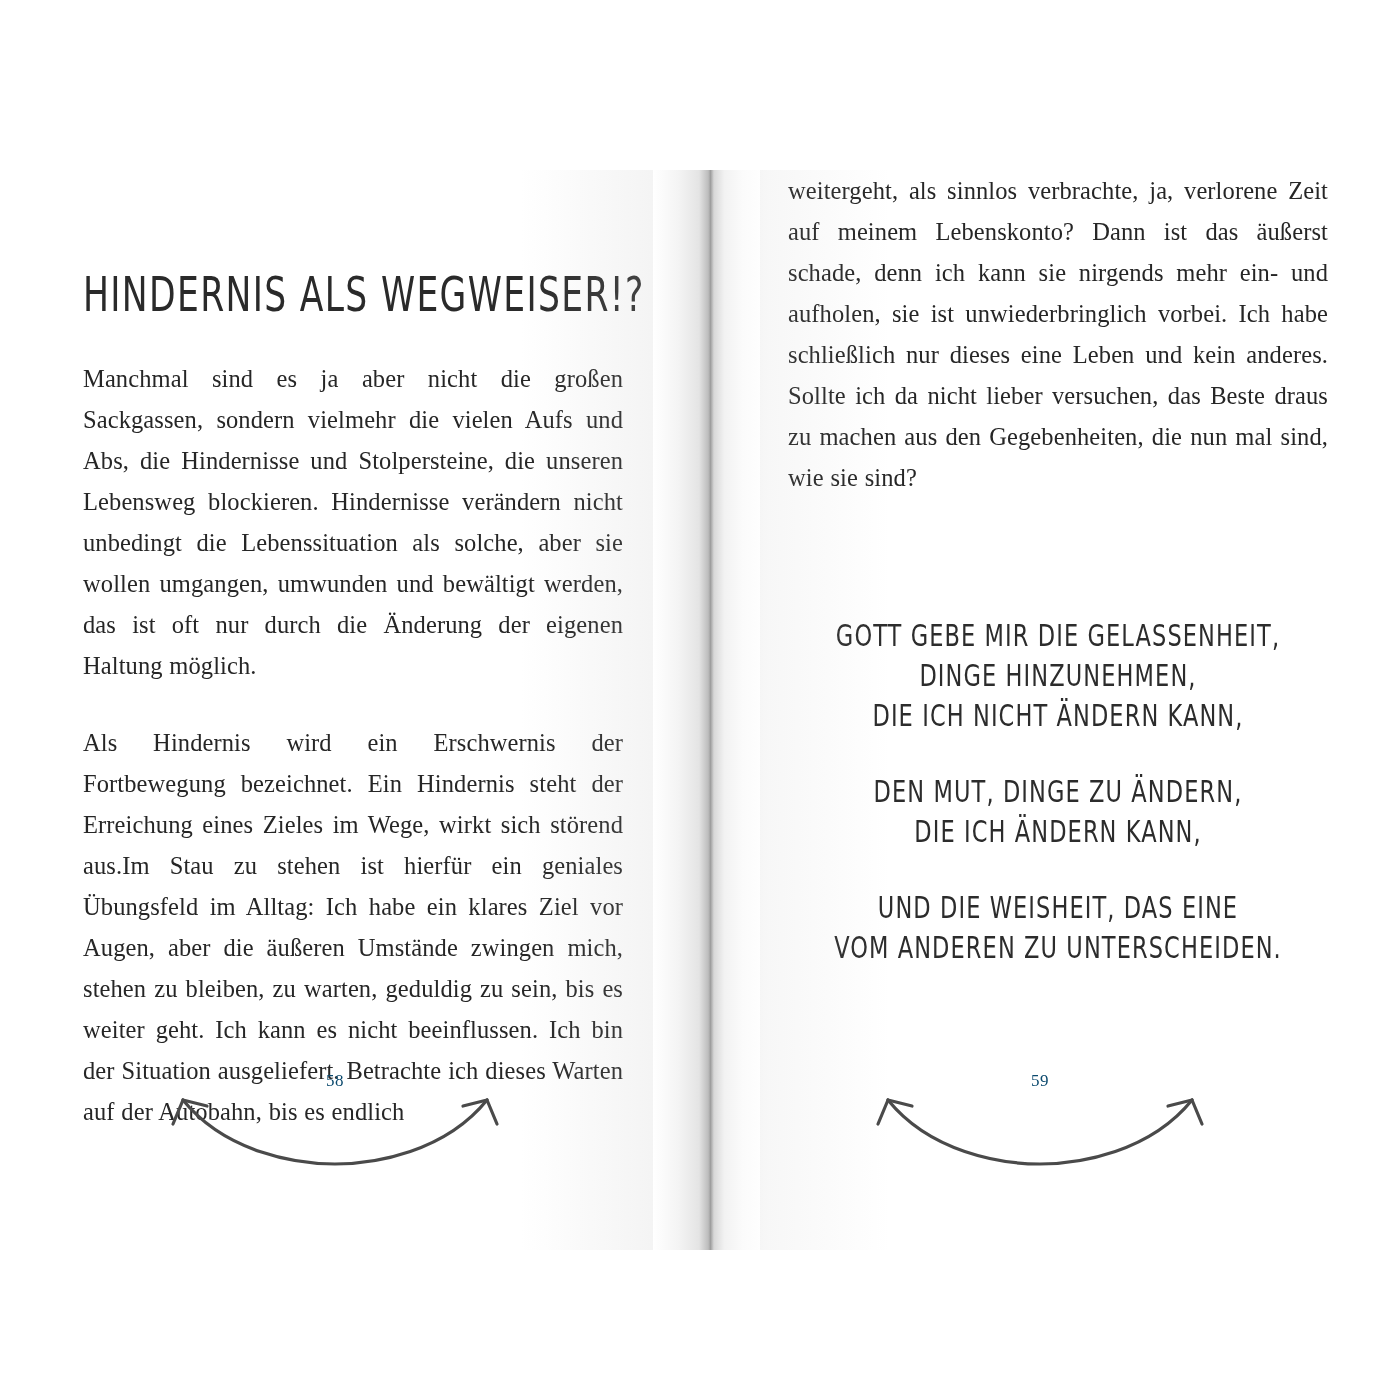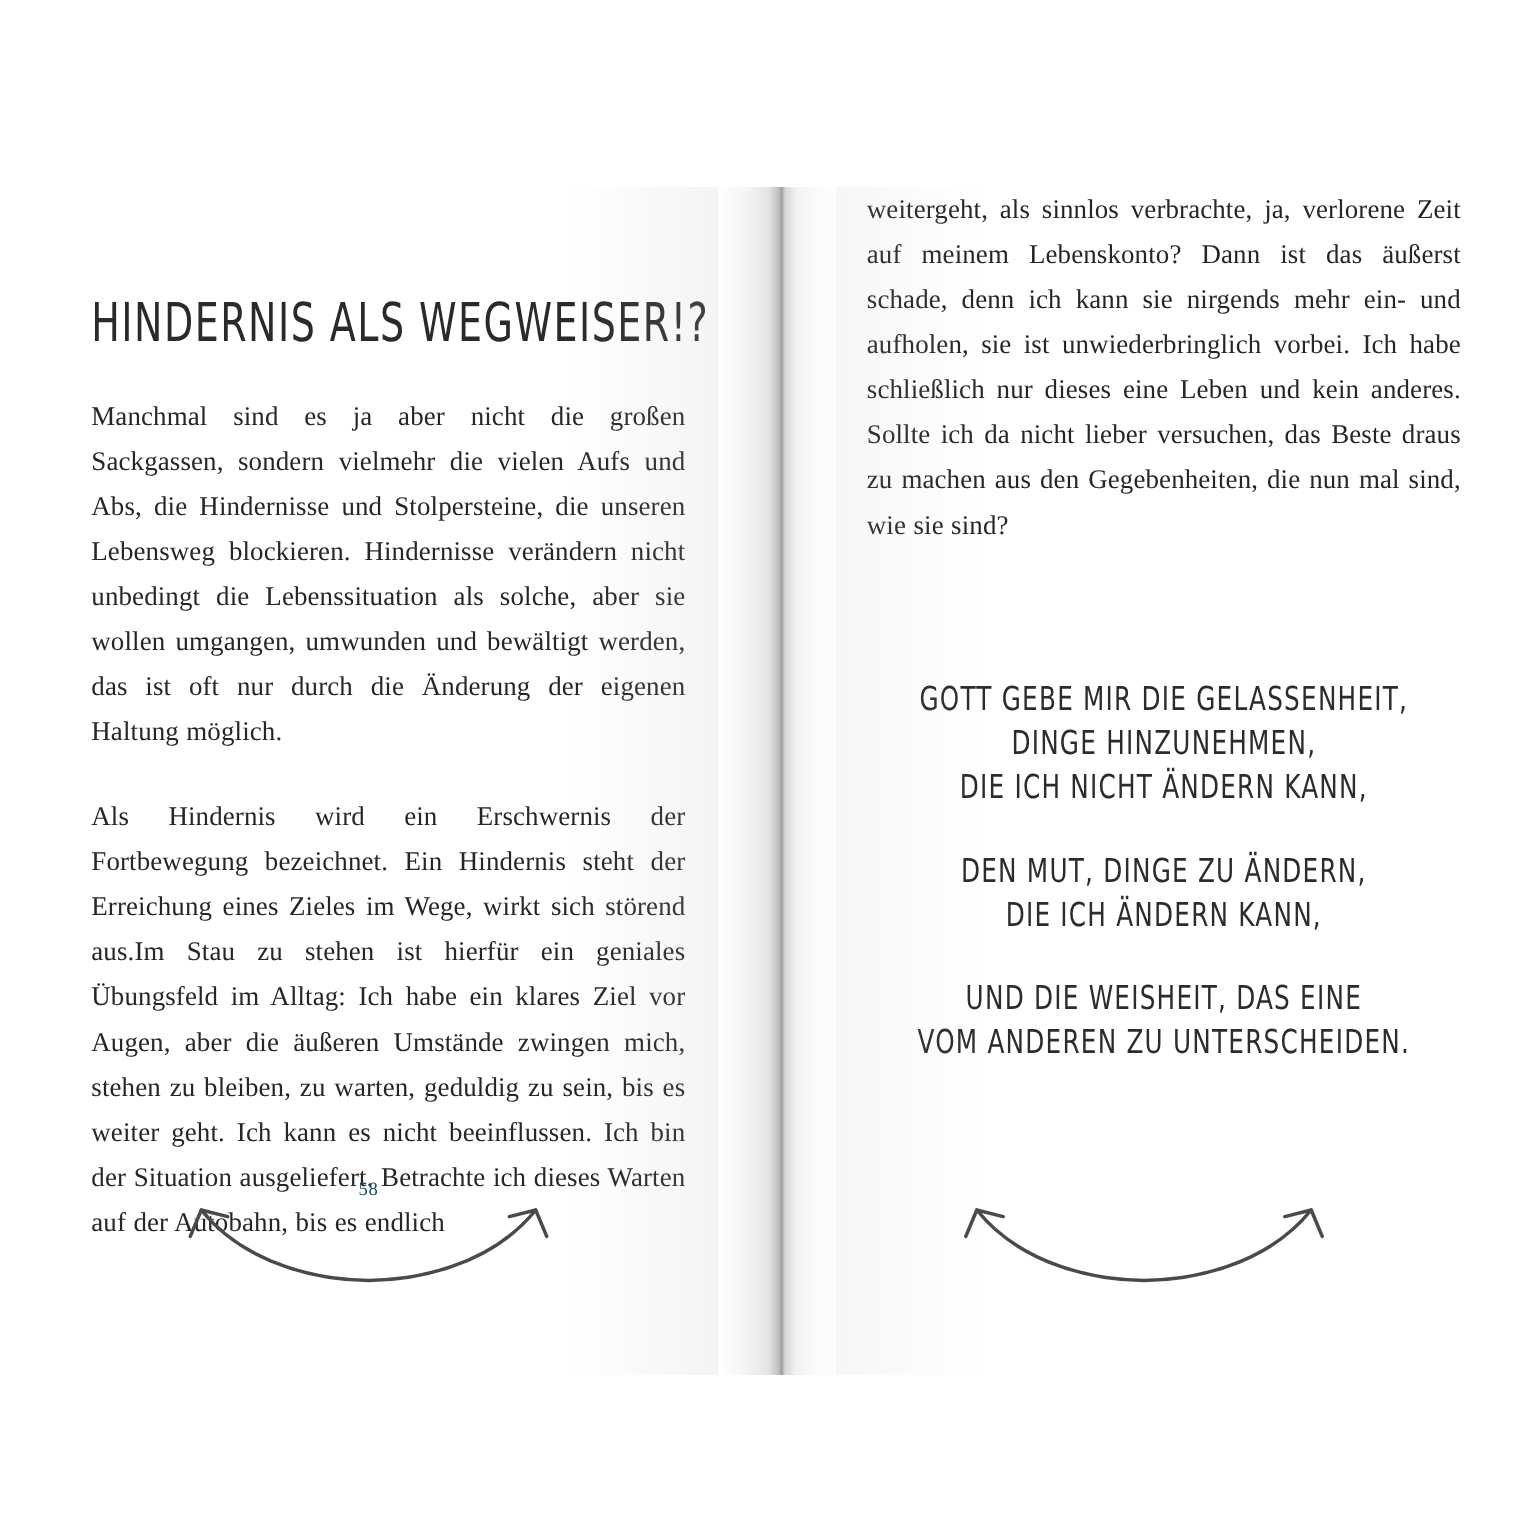--- a/index.html
+++ b/index.html
@@ -197,14 +197,15 @@
   </div>
   <div class="swoosh swoosh-right">
     <svg width="560" height="80" viewBox="0 0 560 80" fill="none" xmlns="http://www.w3.org/2000/svg">
       <path d="M128 10 C 170 62, 240 74, 280 74 C 320 74, 390 62, 432 10" stroke="#4a4a4a" stroke-width="3.2" fill="none" stroke-linecap="round"></path>
       <path d="M128 10 L 118 34 M128 10 L 152 16" stroke="#4a4a4a" stroke-width="3.2" fill="none" stroke-linecap="round"></path>
       <path d="M432 10 L 442 34 M432 10 L 408 16" stroke="#4a4a4a" stroke-width="3.2" fill="none" stroke-linecap="round"></path>
     </svg>
   </div>
 
   <div class="folio folio-left">58</div>
+  <div class="folio folio-right">59</div>
 
 </div>
 
 </body></html>

